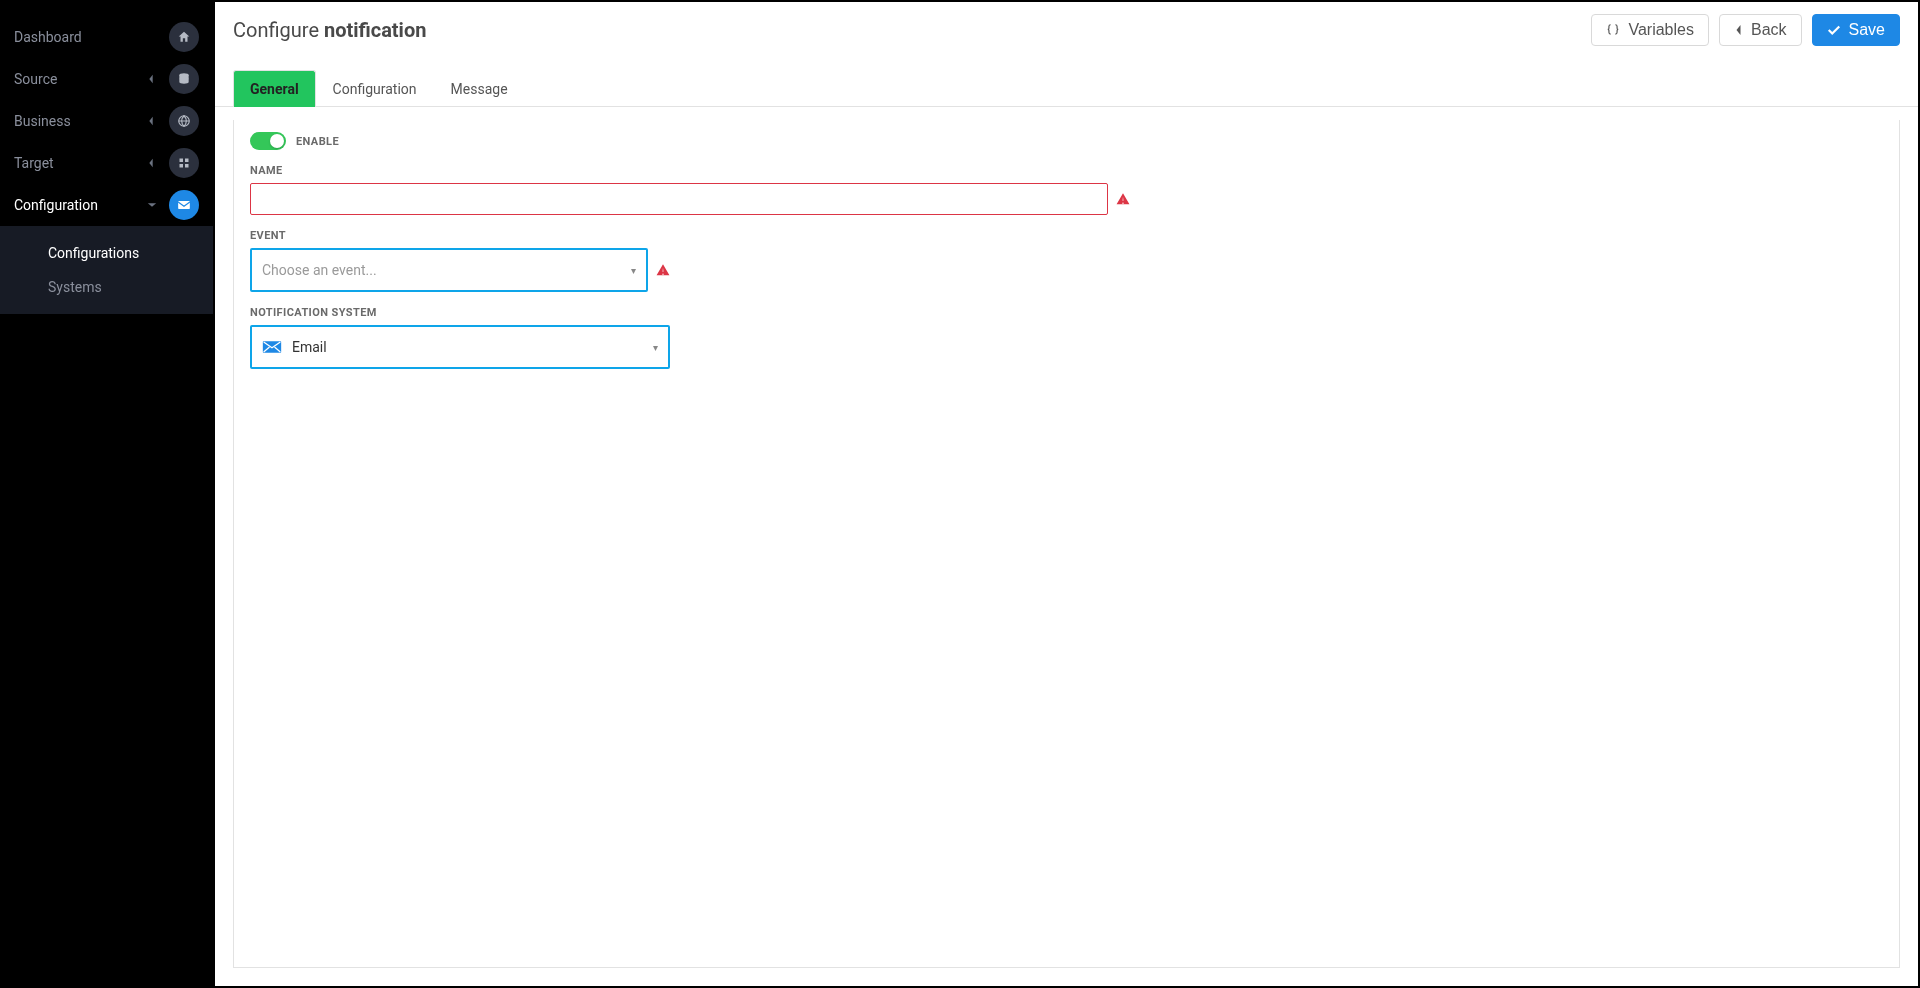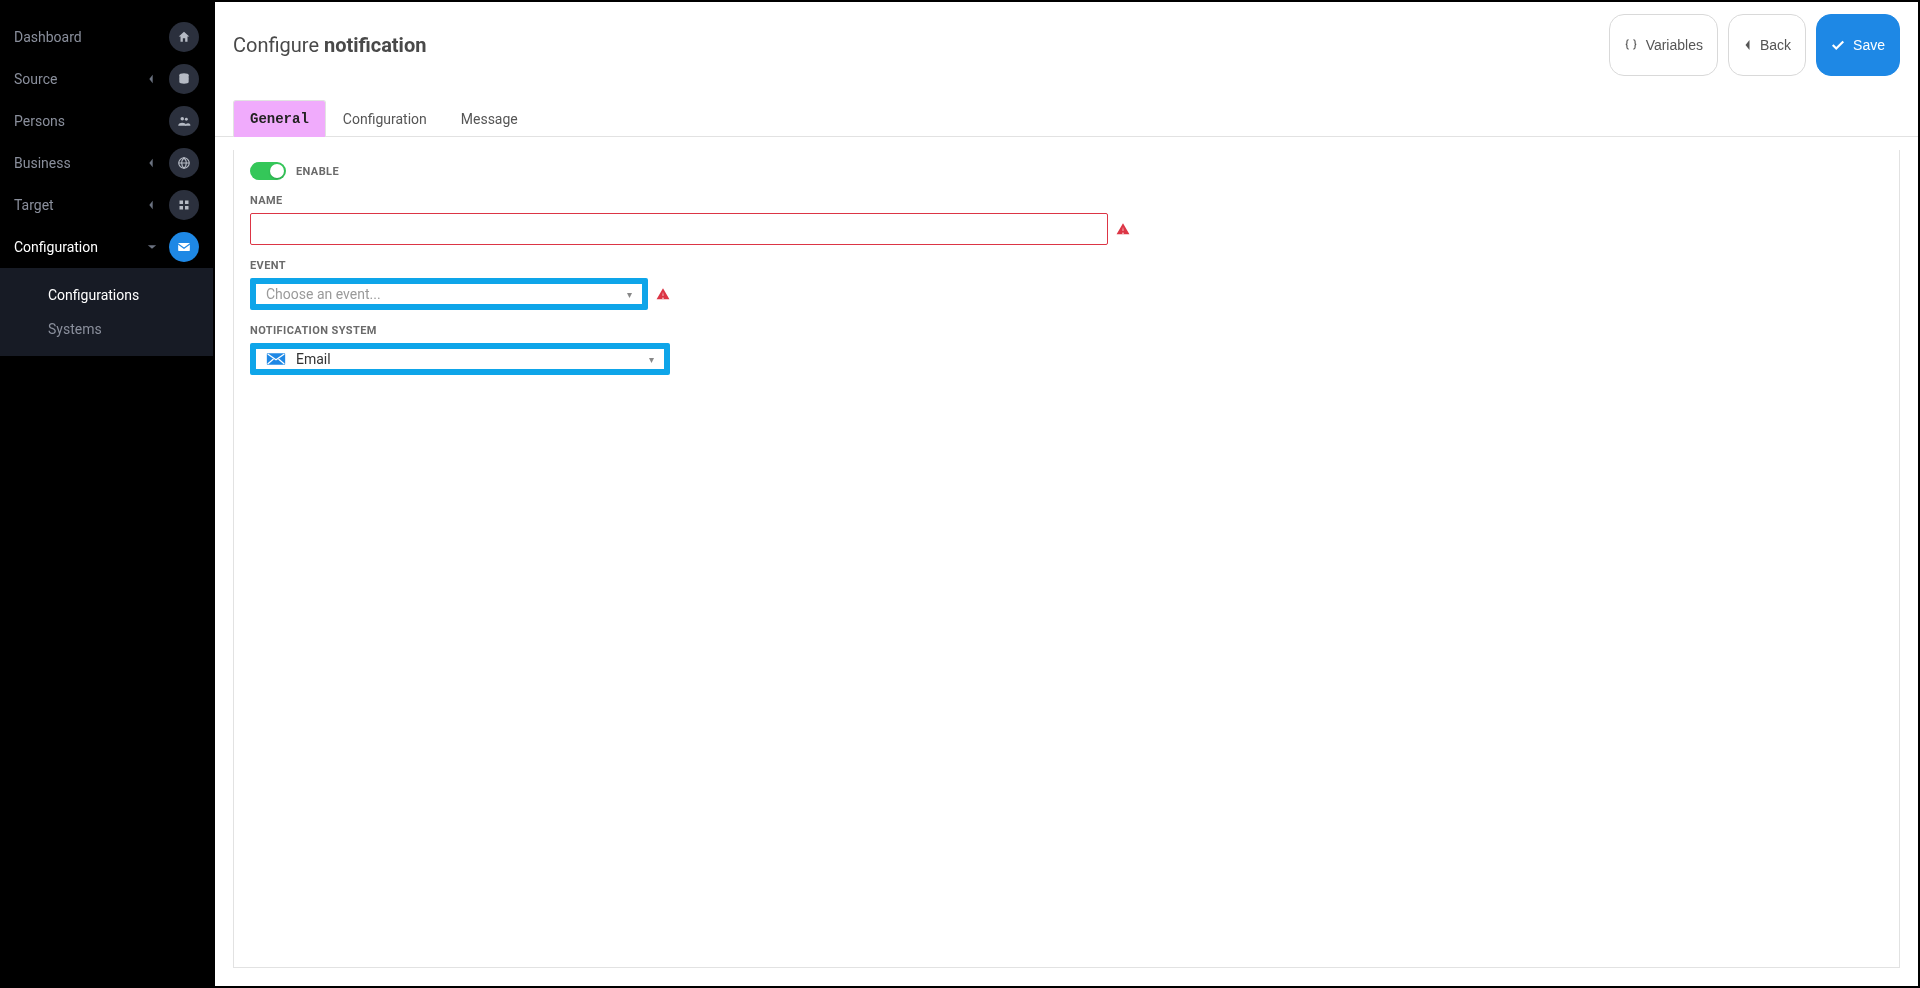--- a/index.html
+++ b/index.html
@@ -81,24 +81,24 @@
   }
   .page-title .bold { font-weight: 700; }
   .header-actions { display: flex; gap: 10px; }
   .btn {
     display: inline-flex;
     align-items: center;
     gap: 8px;
     border: 1px solid #d9d9d9;
     background: #fff;
     color: #555;
-    padding: 22px 14px;
-    border-radius: 15px;
-    cursor: pointer;
-    font-size: 14px;
+    padding: 6px 14px;
+    border-radius: 4px;
+    cursor: pointer;
+    font-size: 16px;
   }
   .btn-primary {
     background: #1e88e5;
     border-color: #1e88e5;
     color: #fff;
   }
   .btn .icon { display: inline-flex; align-items: center; justify-content: center; }
 
   
   .tabs {
@@ -115,23 +115,22 @@
     font-size: 14px;
     border: 1px solid transparent;
     border-bottom: none;
     position: relative;
     bottom: -1px;
     border-radius: 3px 3px 0 0;
   }
   .tab.active {
     font-weight: 700;
     border-color: #e2e2e2;
-    background: #f0abfc;
+    background: #22c55e;
     color: #222;
-    font-family: Liberation Mono, monospace;
   }
 
   
   .form-panel {
     border: 1px solid #e2e2e2;
     border-top: none;
     margin: 0 18px 18px 18px;
     padding: 12px 16px 18px 16px;
     flex: 1;
     overflow: auto;
@@ -185,22 +184,22 @@
   .warn-icon { color: #dc3545; font-size: 13px; }
 
   .select-wrap {
     display: flex;
     align-items: center;
     gap: 8px;
     max-width: 420px;
   }
   .select {
     flex: 1;
-    height: 32px;
-    border: 6px solid #0ea5e9;
+    height: 44px;
+    border: 2px solid #0ea5e9;
     border-radius: 2px;
     background: #fff;
     display: flex;
     align-items: center;
     justify-content: space-between;
     padding: 0 10px;
     cursor: pointer;
     color: #333;
   }
   .select.placeholder { color: #9a9a9a; }
@@ -236,31 +235,20 @@
     </span>
     <span class="circle-icon">
       <svg width="14" height="14" viewBox="0 0 24 24" fill="currentColor">
           <ellipse cx="12" cy="5" rx="8" ry="3"></ellipse>
           <path d="M4 5v6c0 1.7 3.6 3 8 3s8-1.3 8-3V5"></path>
           <path d="M4 11v6c0 1.7 3.6 3 8 3s8-1.3 8-3v-6"></path>
         </svg>
     </span>
   </div>
 
-  <div class="sidebar-item">
-    <span class="label">Persons</span>
-    <span class="circle-icon">
-      <svg width="14" height="14" viewBox="0 0 24 24" fill="currentColor">
-          <circle cx="9" cy="8" r="3"></circle>
-          <circle cx="16" cy="9" r="2.5"></circle>
-          <path d="M2 20c0-3 3-5 7-5s7 2 7 5"></path>
-          <path d="M14 20c0-2 2-4 5-4s4 2 4 4"></path>
-        </svg>
-    </span>
-  </div>
 
   <div class="sidebar-item">
     <span class="label">Business</span>
     <span class="chevron">
       <svg width="8" height="10" viewBox="0 0 8 12" fill="currentColor">
           <path d="M6 1L2 6l4 5"></path>
         </svg>
     </span>
     <span class="circle-icon">
       <svg width="14" height="14" viewBox="0 0 24 24" fill="none" stroke="currentColor" stroke-width="2">

